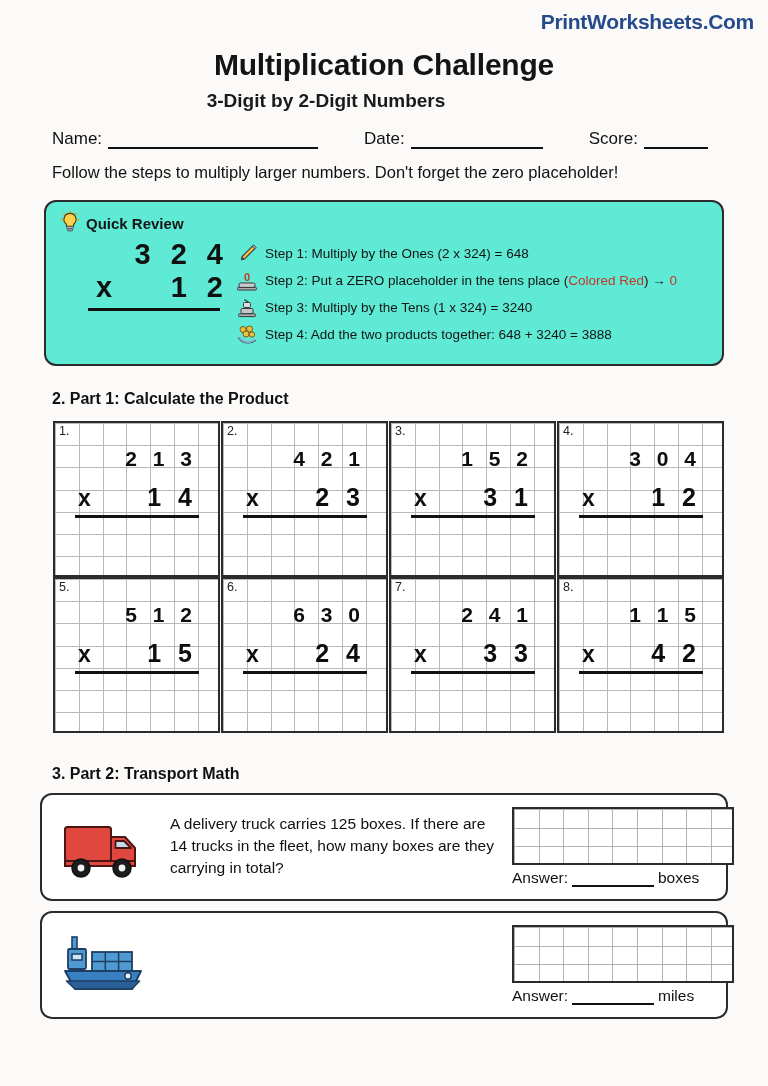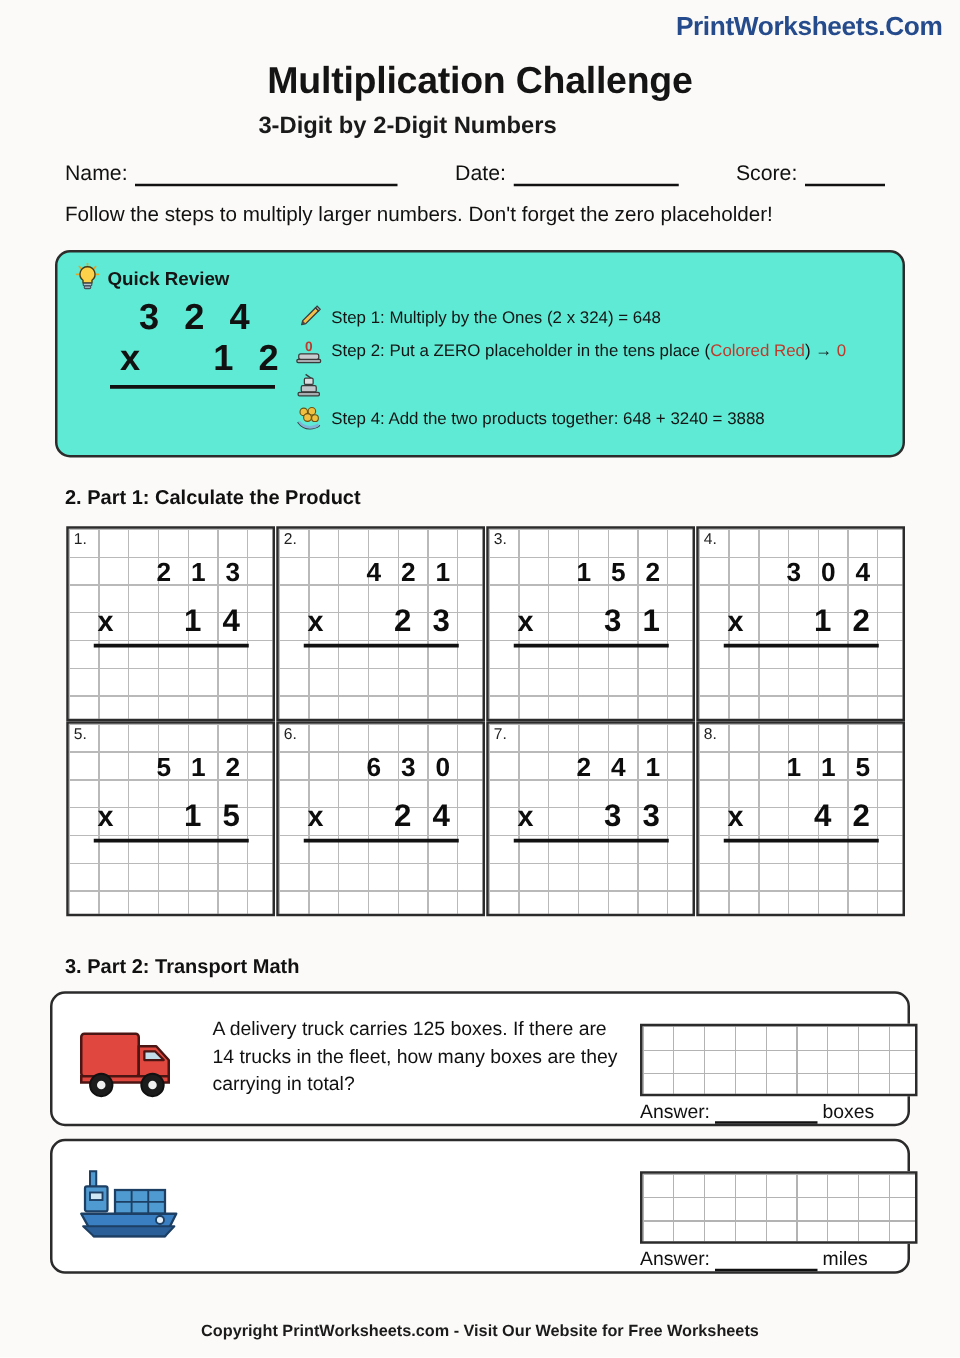--- a/index.html
+++ b/index.html
@@ -113,21 +113,21 @@
     position: absolute;
     left: 42px;
     top: 36px;
     width: 145px;
     font-weight: bold;
     color: #111;
   }
   .calc-line1 {
     font-size: 29px;
     letter-spacing: 6px;
-    text-align: center;
+    text-align: right;
     padding-right: 4px;
     line-height: 1.15;
   }
   .calc-line2 {
     font-size: 29px;
     letter-spacing: 6px;
     text-align: right;
     padding-right: 4px;
     line-height: 1.15;
     display: flex;
@@ -259,21 +259,21 @@
     left: 128px;
     top: 18px;
     width: 330px;
     font-size: 15.5px;
     line-height: 1.42;
     color: #111;
   }
   .wp-answer {
     position: absolute;
     right: 14px;
-    top: 24px;
+    top: 12px;
     width: 228px;
     padding-left: 28px;
   }
   .ans-grid {
     width: 222px;
     height: 58px;
     border: 2px solid #2b2b2b;
     background:
       repeating-linear-gradient(to right, #b3b3b3 0 1px, transparent 1px 24.6px),
       repeating-linear-gradient(to bottom, #b3b3b3 0 1px, transparent 1px 18.6px),
@@ -384,20 +384,21 @@
 
       <div class="step">
         <span class="step-icon">
           <svg width="22" height="22" viewBox="0 0 22 22">
             <path d="M8.5 2.5l5 3.5" stroke="#3a3a3a" stroke-width="1.2"></path>
             <rect x="7.5" y="5.5" width="7" height="5" rx="1" fill="#d9dde0" stroke="#3a3a3a" stroke-width="1"></rect>
             <rect x="5" y="11.5" width="12" height="5" rx="1.2" fill="#c2c7cb" stroke="#3a3a3a" stroke-width="1"></rect>
             <rect x="2.5" y="16.8" width="17" height="2.8" rx="1" fill="#a8adb1" stroke="#3a3a3a" stroke-width="1"></rect>
           </svg>
         </span>
+        <span>Step 3: Multiply by the Tens (1 x 324) = 3240</span>
       </div>
 
       <div class="step">
         <span class="step-icon">
           <svg width="22" height="22" viewBox="0 0 22 22">
             <circle cx="7" cy="5.5" r="3" fill="#f0c040" stroke="#6b5210" stroke-width="0.9"></circle>
             <circle cx="13.5" cy="5" r="3" fill="#f0c040" stroke="#6b5210" stroke-width="0.9"></circle>
             <circle cx="10" cy="10" r="3.1" fill="#f0c040" stroke="#6b5210" stroke-width="0.9"></circle>
             <circle cx="16" cy="10.5" r="2.7" fill="#f0c040" stroke="#6b5210" stroke-width="0.9"></circle>
             <path d="M2.5 14c2.5 3.4 6 5 9.5 5 3 0 5.5-.9 7.5-2.4" fill="none" stroke="#3a3a3a" stroke-width="1.2" stroke-linecap="round"></path>
@@ -544,15 +545,14 @@
     <div class="wp-answer">
       <div class="ans-grid"></div>
       <div class="ans-line">
         <span>Answer:</span>
         <span class="ans-blank"></span>
         <span>miles</span>
       </div>
     </div>
   </div>
 
-  <div class="footer">Copyright PrintWorksheets.com - Visit Our Website for Free Worksheets</div>
 
 </div>
 
 </body></html>

